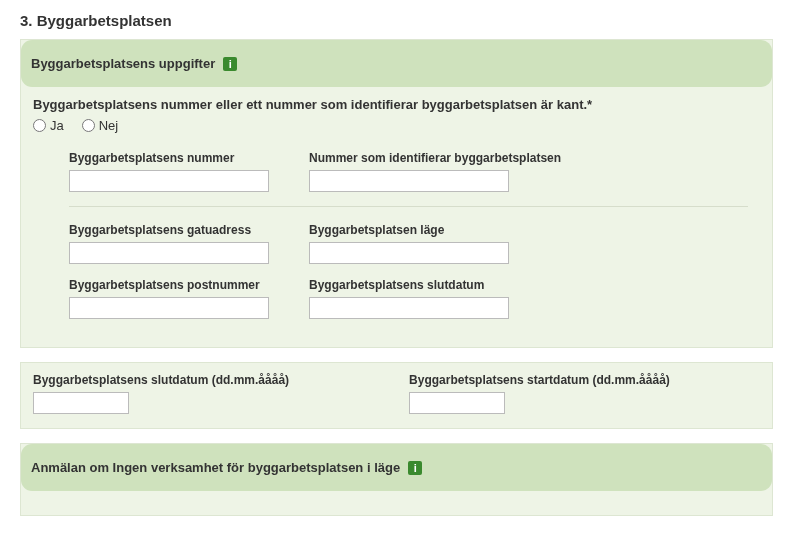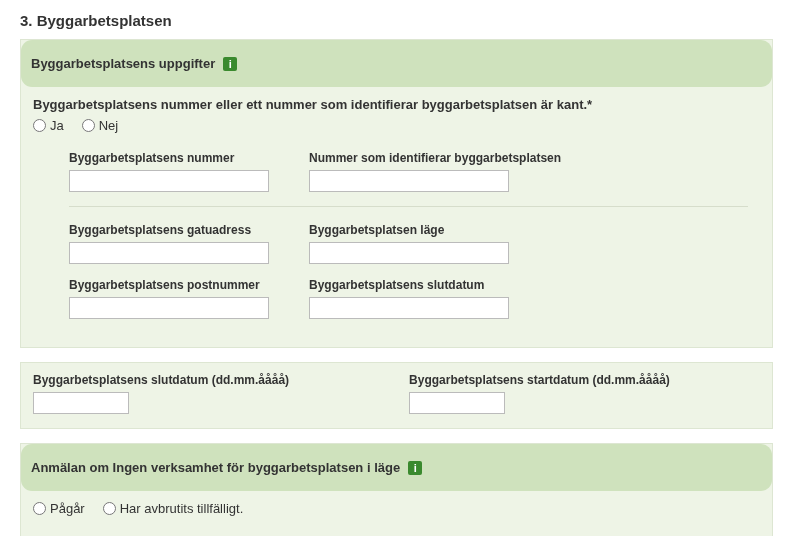--- a/index.html
+++ b/index.html
@@ -180,24 +180,14 @@
     </div>
   </div>
 </div>
 
 <div class="panel">
   <div class="panel-header">
     <span>Anmälan om Ingen verksamhet för byggarbetsplatsen i läge</span>
     <span class="info-icon">i</span>
   </div>
   <div class="panel-body">
-    <div class="radio-row">
-      <label class="radio-item">
-        <input type="radio" name="activity" style="">
-        <span>Pågår</span>
-      </label>
-      <label class="radio-item">
-        <input type="radio" name="activity" style="">
-        <span>Har avbrutits tillfälligt.</span>
-      </label>
-    </div>
   </div>
 </div>
 
 </body></html>

